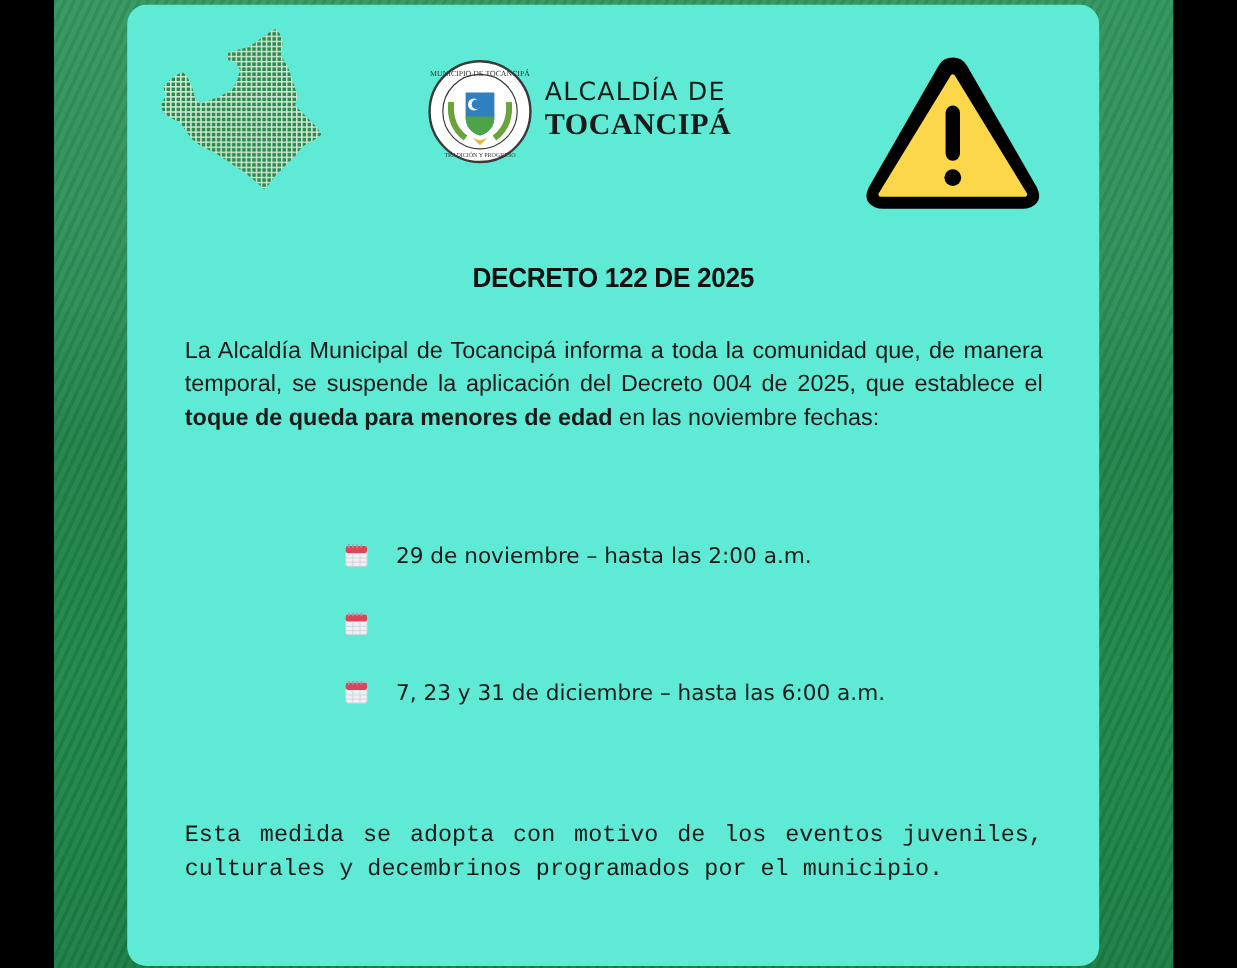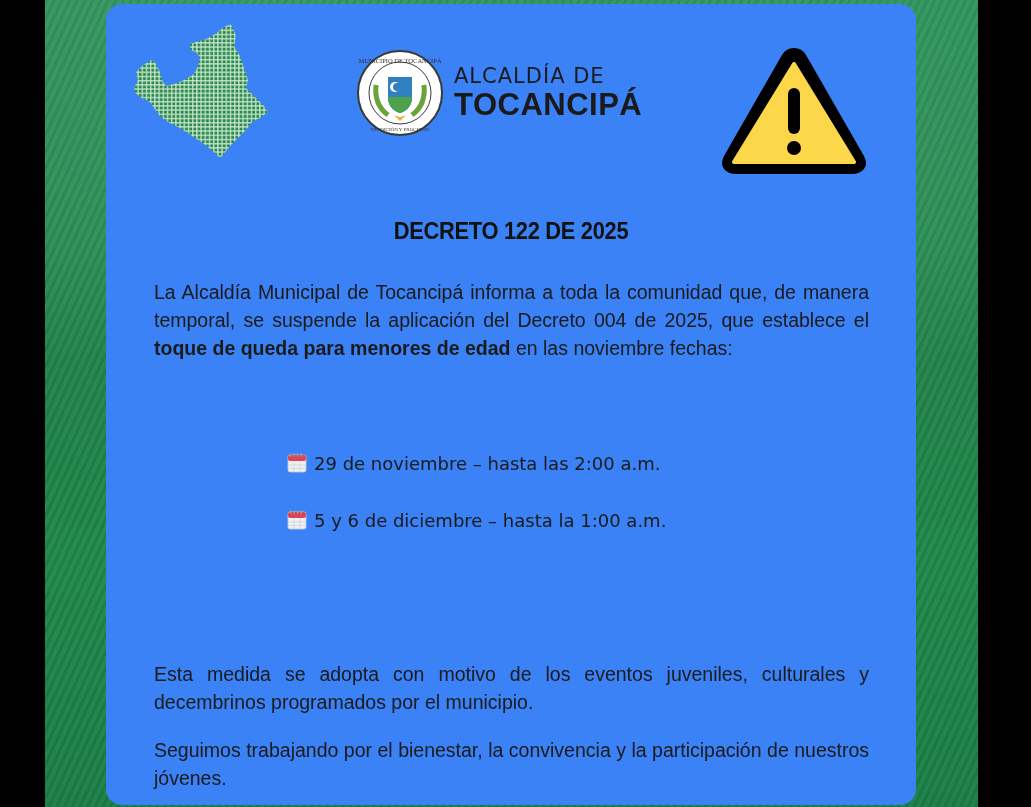--- a/index.html
+++ b/index.html
@@ -12,52 +12,52 @@
         radial-gradient(ellipse at 20% 15%, rgba(255,255,255,0.08), transparent 40%),
         radial-gradient(ellipse at 80% 20%, rgba(255,255,255,0.07), transparent 40%),
         repeating-linear-gradient(115deg, rgba(0,0,0,0.05) 0 3px, rgba(255,255,255,0.04) 3px 7px),
         linear-gradient(180deg, #2a9158 0%, #23894f 30%, #1c7f45 45%, #1f8749 70%, #1a7d44 100%);
     }
     .bar-left { position: absolute; left: 0; top: 0; width: 45px; height: 807px; background: #000; }
     .bar-right { position: absolute; left: 978px; top: 0; width: 53px; height: 807px; background: #000; }
 
     .card {
       position: absolute; left: 106px; top: 4px; width: 810px; height: 801px;
-      background: #3b82f6; border-radius: 16px;
+      background: #5eead4; border-radius: 16px;
     }
 
     .map-icon { position: absolute; left: 28px; top: 18px; width: 146px; height: 140px; }
 
     .logo { position: absolute; left: 250px; top: 45px; display: flex; align-items: center; }
     .seal { width: 88px; height: 88px; }
     .logo-text { margin-left: 10px; display: flex; flex-direction: column; color: #1a1a1a; }
     .logo-line1 { font-family: "DejaVu Sans", sans-serif; font-size: 21px; letter-spacing: 1px; font-weight: 400; line-height: 24px; }
-    .logo-line2 { font-family: Liberation Sans, sans-serif; font-size: 31px; font-weight: 700; letter-spacing: 0.5px; line-height: 34px; }
+    .logo-line2 { font-family: Liberation Serif, serif; font-size: 25px; font-weight: 700; letter-spacing: 0.5px; line-height: 34px; }
 
     .warning { position: absolute; left: 612px; top: 38px; width: 152px; height: 136px; }
 
     .title {
       position: absolute; left: 0; width: 810px; top: 214px; text-align: center;
       font-family: "Liberation Sans", sans-serif; font-weight: 700; font-size: 23px; color: #111;
       letter-spacing: -0.3px; transform: scaleX(0.95);
     }
 
     .para {
       position: absolute; left: 48px; width: 715px;
       font-family: "Liberation Sans", sans-serif; font-size: 19.5px; line-height: 28px; color: #1a1a1a;
       text-align: justify;
     }
     .para b { font-weight: 700; }
     .p1 { top: 274px; }
-    .p2 { top: 656px; }
+    .p2 { top: 678px; font-family: Liberation Mono, monospace; }
     .p3 { top: 732px; }
 
     .dates { position: absolute; left: 181px; top: 445px; }
     .date-item { display: flex; align-items: center; height: 28px; margin-bottom: 29px;
-      font-family: "DejaVu Sans", sans-serif; font-size: 18px; color: #1a1a1a; }
+      font-family: "DejaVu Sans", sans-serif; font-size: 18px; color: #1a1a1a; gap: 16px; }
     .cal-icon { width: 20px; height: 20px; margin-right: 7px; flex: none; }
   </style>
 </head>
 <body>
 
 <div class="bar-left"></div>
 <div class="green-bg"></div>
 <div class="bar-right"></div>
 
 <div class="card">
@@ -133,19 +133,36 @@
             <rect x="10" y="0.5" width="1.3" height="3"></rect>
             <rect x="13.5" y="0.5" width="1.3" height="3"></rect>
           </g>
         <g stroke="#c9ccd2" stroke-width="0.6">
             <line x1="1" y1="12" x2="19" y2="12"></line>
             <line x1="1" y1="15.5" x2="19" y2="15.5"></line>
             <line x1="7" y1="8" x2="7" y2="19"></line>
             <line x1="13" y1="8" x2="13" y2="19"></line>
           </g>
       </svg>
-      <span>5 y 6 de diciembre – hasta la 1:00 a.m.</span>
+    </div>
+    <div class="date-item">
+      <svg class="cal-icon" viewBox="0 0 20 20">
+        <rect x="1" y="2" width="18" height="17" rx="2" fill="#eef0f3" stroke="#c9ccd2" stroke-width="0.8"></rect>
+        <rect x="1" y="2" width="18" height="6" rx="2" fill="#d9465a"></rect>
+        <g fill="#9aa0a8">
+            <rect x="3" y="0.5" width="1.3" height="3"></rect>
+            <rect x="6.5" y="0.5" width="1.3" height="3"></rect>
+            <rect x="10" y="0.5" width="1.3" height="3"></rect>
+            <rect x="13.5" y="0.5" width="1.3" height="3"></rect>
+          </g>
+        <g stroke="#c9ccd2" stroke-width="0.6">
+            <line x1="1" y1="12" x2="19" y2="12"></line>
+            <line x1="1" y1="15.5" x2="19" y2="15.5"></line>
+            <line x1="7" y1="8" x2="7" y2="19"></line>
+            <line x1="13" y1="8" x2="13" y2="19"></line>
+          </g>
+      </svg>
+      <span>7, 23 y 31 de diciembre – hasta las 6:00 a.m.</span>
     </div>
   </div>
 
   <p class="para p2">Esta medida se adopta con motivo de los eventos juveniles, culturales y decembrinos programados por el municipio.</p>
-  <p class="para p3">Seguimos trabajando por el bienestar, la convivencia y la participación de nuestros jóvenes.</p>
 </div>
 
 </body></html>

